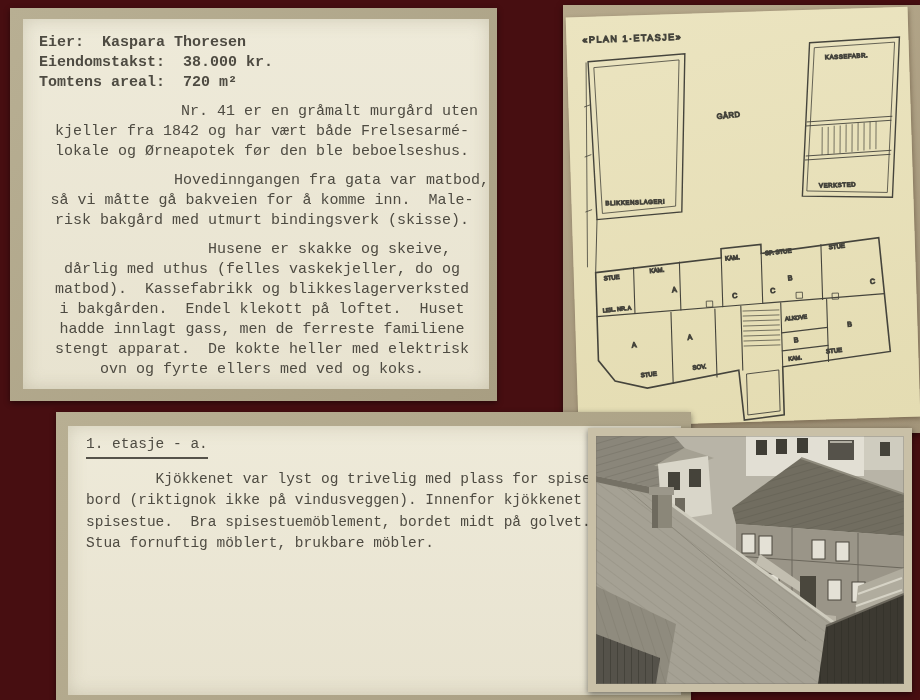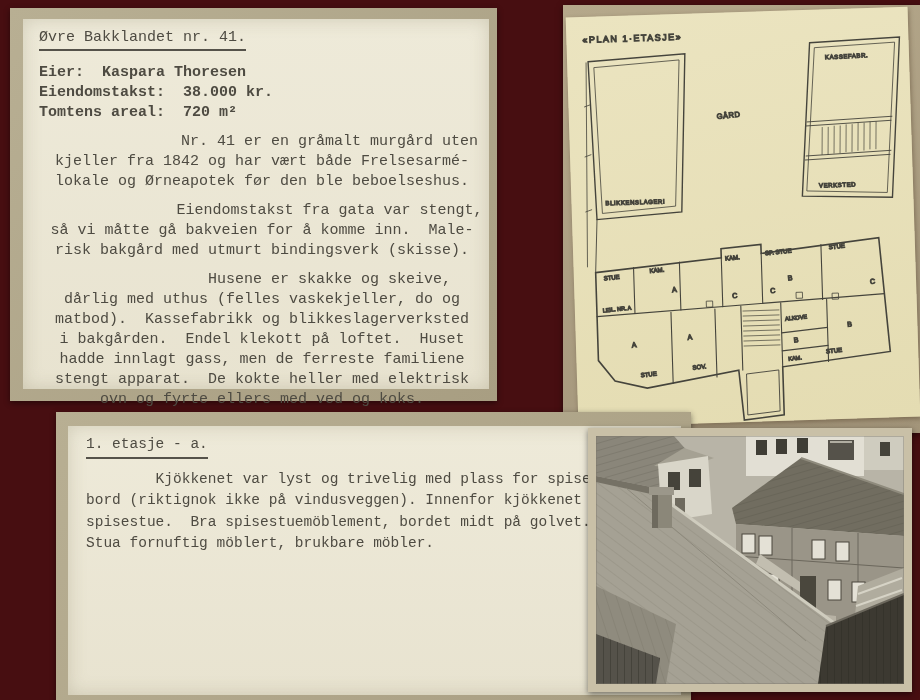--- a/index.html
+++ b/index.html
@@ -112,28 +112,27 @@
           <text class="plan-label" x="212" y="350" font-size="5.5" transform="rotate(-4 212 350)">KAM.</text>
           <text class="plan-label" x="272" y="318" font-size="7" transform="rotate(-4 272 318)">B</text>
           <text class="plan-label" x="250" y="344" font-size="6" transform="rotate(-4 250 344)">STUE</text>
         </g>
       </g>
     </svg>
   </div>
 
   <div class="card frame doc1" style="left:10px;top:8px;width:487px;height:393px;">
     <div class="paper">
-      <div class="tw title">Øvre Bakklandet nr. 41.</div>
       <div class="tw facts">Eier:  Kaspara Thoresen
 Eiendomstakst:  38.000 kr.
 Tomtens areal:  720 m²</div>
       <div class="tw para">               Nr. 41 er en gråmalt murgård uten
 kjeller fra 1842 og har vært både Frelsesarmé-
 lokale og Ørneapotek før den ble beboelseshus.</div>
-      <div class="tw para">               Eiendomstakst fra gata var stengt,
+      <div class="tw para">               Hovedinngangen fra gata var matbod,
 så vi måtte gå bakveien for å komme inn.  Male-
 risk bakgård med utmurt bindingsverk (skisse).</div>
       <div class="tw para">               Husene er skakke og skeive,
 dårlig med uthus (felles vaskekjeller, do og
 matbod).  Kassefabrikk og blikkeslagerverksted
 i bakgården.  Endel klekott på loftet.  Huset
 hadde innlagt gass, men de ferreste familiene
 stengt apparat.  De kokte heller med elektrisk
 ovn og fyrte ellers med ved og koks.</div>
     </div>

